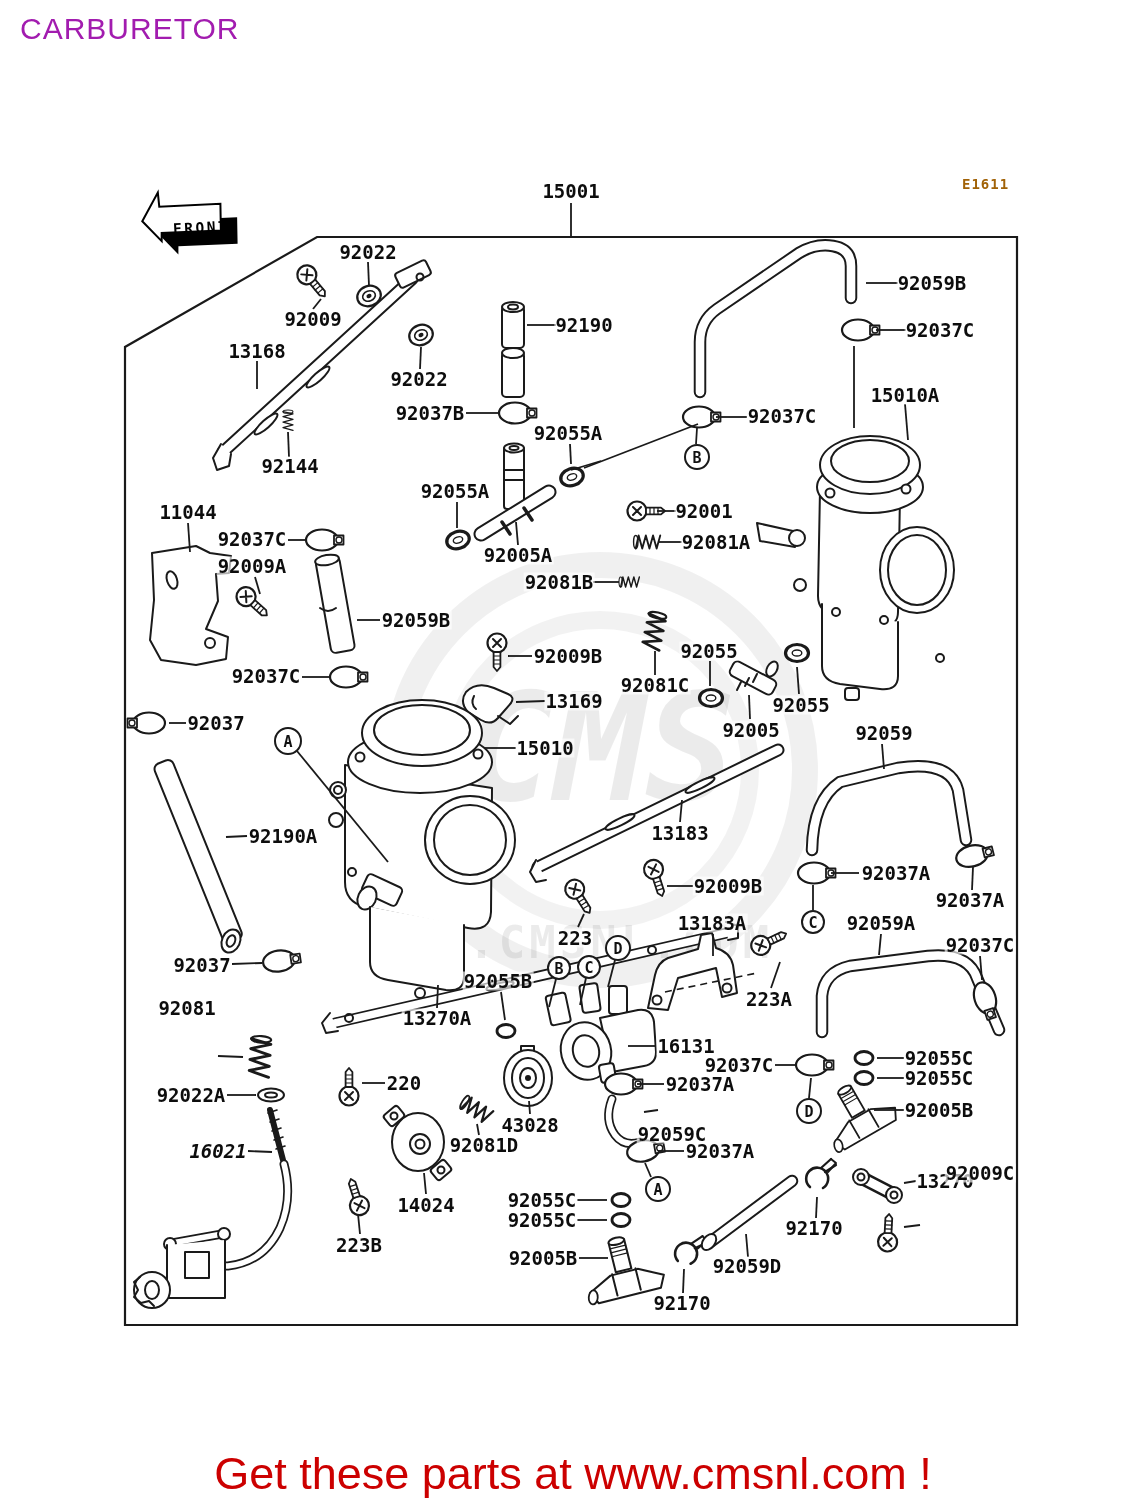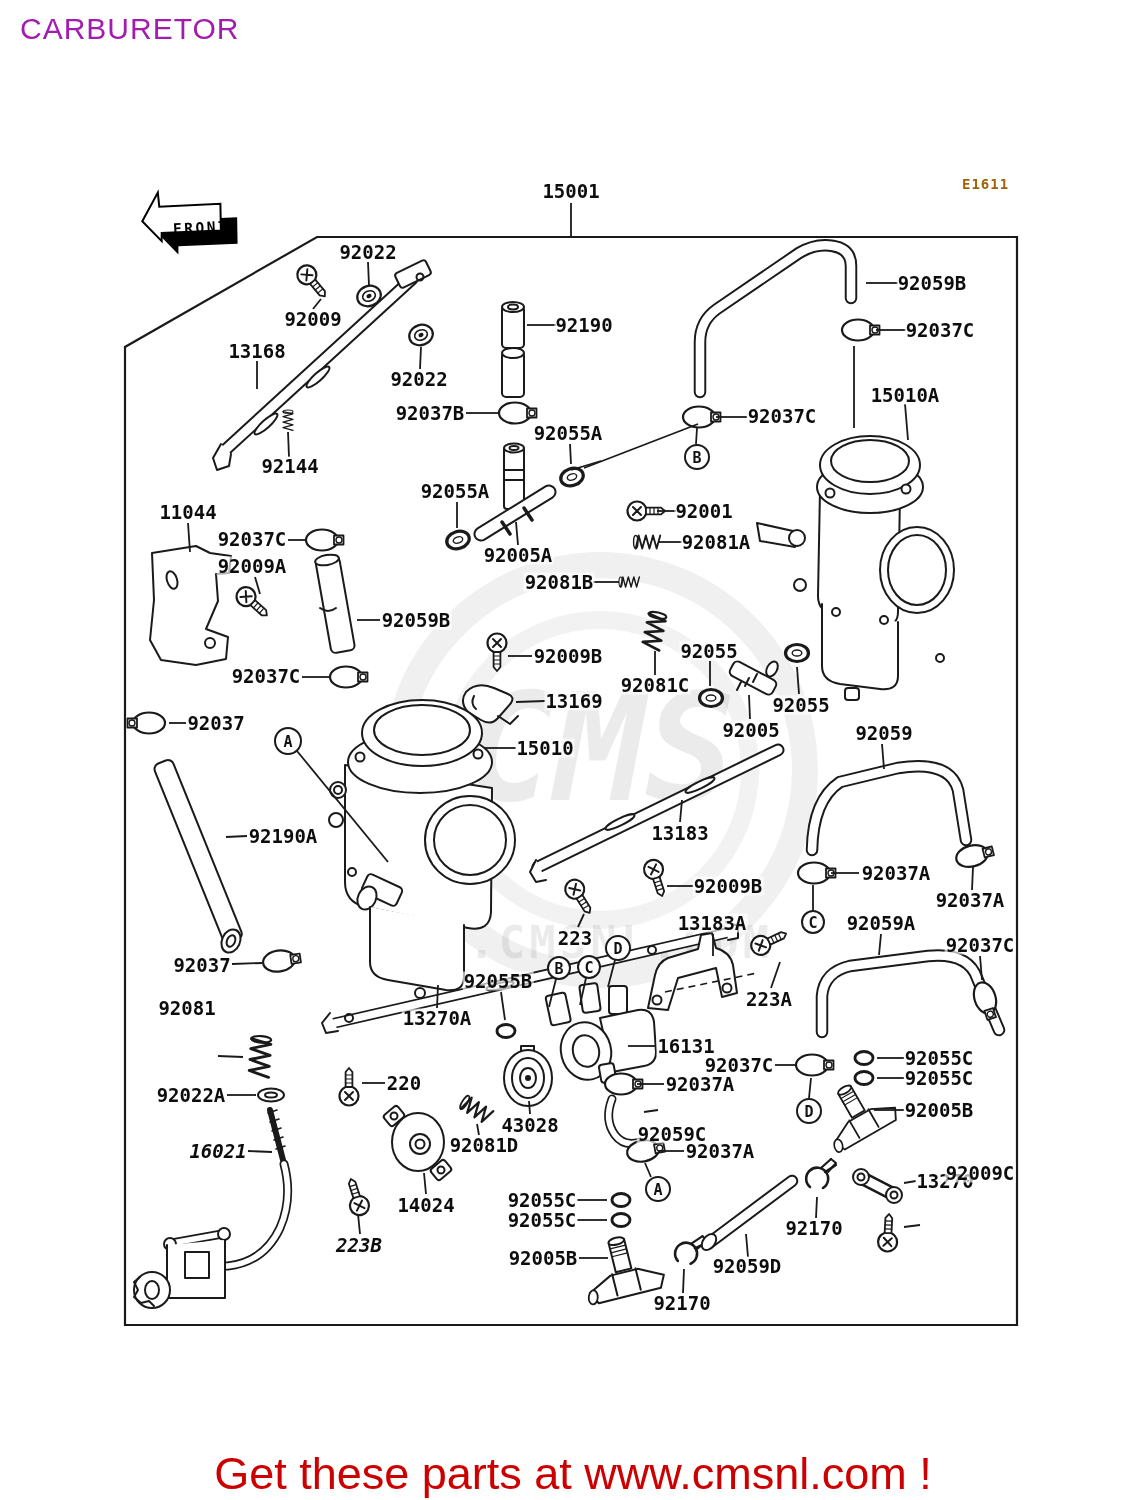--- a/index.html
+++ b/index.html
@@ -509,21 +509,21 @@
       <div class="part-label" style="left: 700px; top: 1084px;">92037A</div>
       <div class="part-label" style="left: 672px; top: 1110px; margin-top: 24px;">92059C</div>
       <div class="part-label" style="left: 720px; top: 1151px;">92037A</div>
       <div class="part-label" style="left: 187px; top: 1008px;">92081</div>
       <div class="part-label" style="left: 191px; top: 1095px;">92022A</div>
       <div class="part-label" style="left: 404px; top: 1083px;">220</div>
       <div class="part-label" style="left: 530px; top: 1125px;">43028</div>
       <div class="part-label" style="left: 484px; top: 1145px;">92081D</div>
       <div class="part-label" style="left: 218px; top: 1151px; font-style: italic;">16021</div>
       <div class="part-label" style="left: 426px; top: 1205px;">14024</div>
-      <div class="part-label" style="left: 359px; top: 1245px; font-style: italic;">223B</div>
+      <div class="part-label" style="left: 359px; top: 1245px;">223B</div>
       <div class="part-label" style="left: 542px; top: 1200px;">92055C</div>
       <div class="part-label" style="left: 542px; top: 1220px;">92055C</div>
       <div class="part-label" style="left: 543px; top: 1258px;">92005B</div>
       <div class="part-label" style="left: 682px; top: 1303px;">92170</div>
       <div class="part-label" style="left: 747px; top: 1266px;">92059D</div>
       <div class="part-label" style="left: 814px; top: 1228px;">92170</div>
       <div class="part-label" style="left: 945px; top: 1181px;">13270</div>
       <div class="part-label" style="left: 954px; top: 1173px; margin-left: 26px;">92009C</div>
       <div class="part-label" style="left: 939px; top: 1058px;">92055C</div>
       <div class="part-label" style="left: 939px; top: 1078px;">92055C</div>

